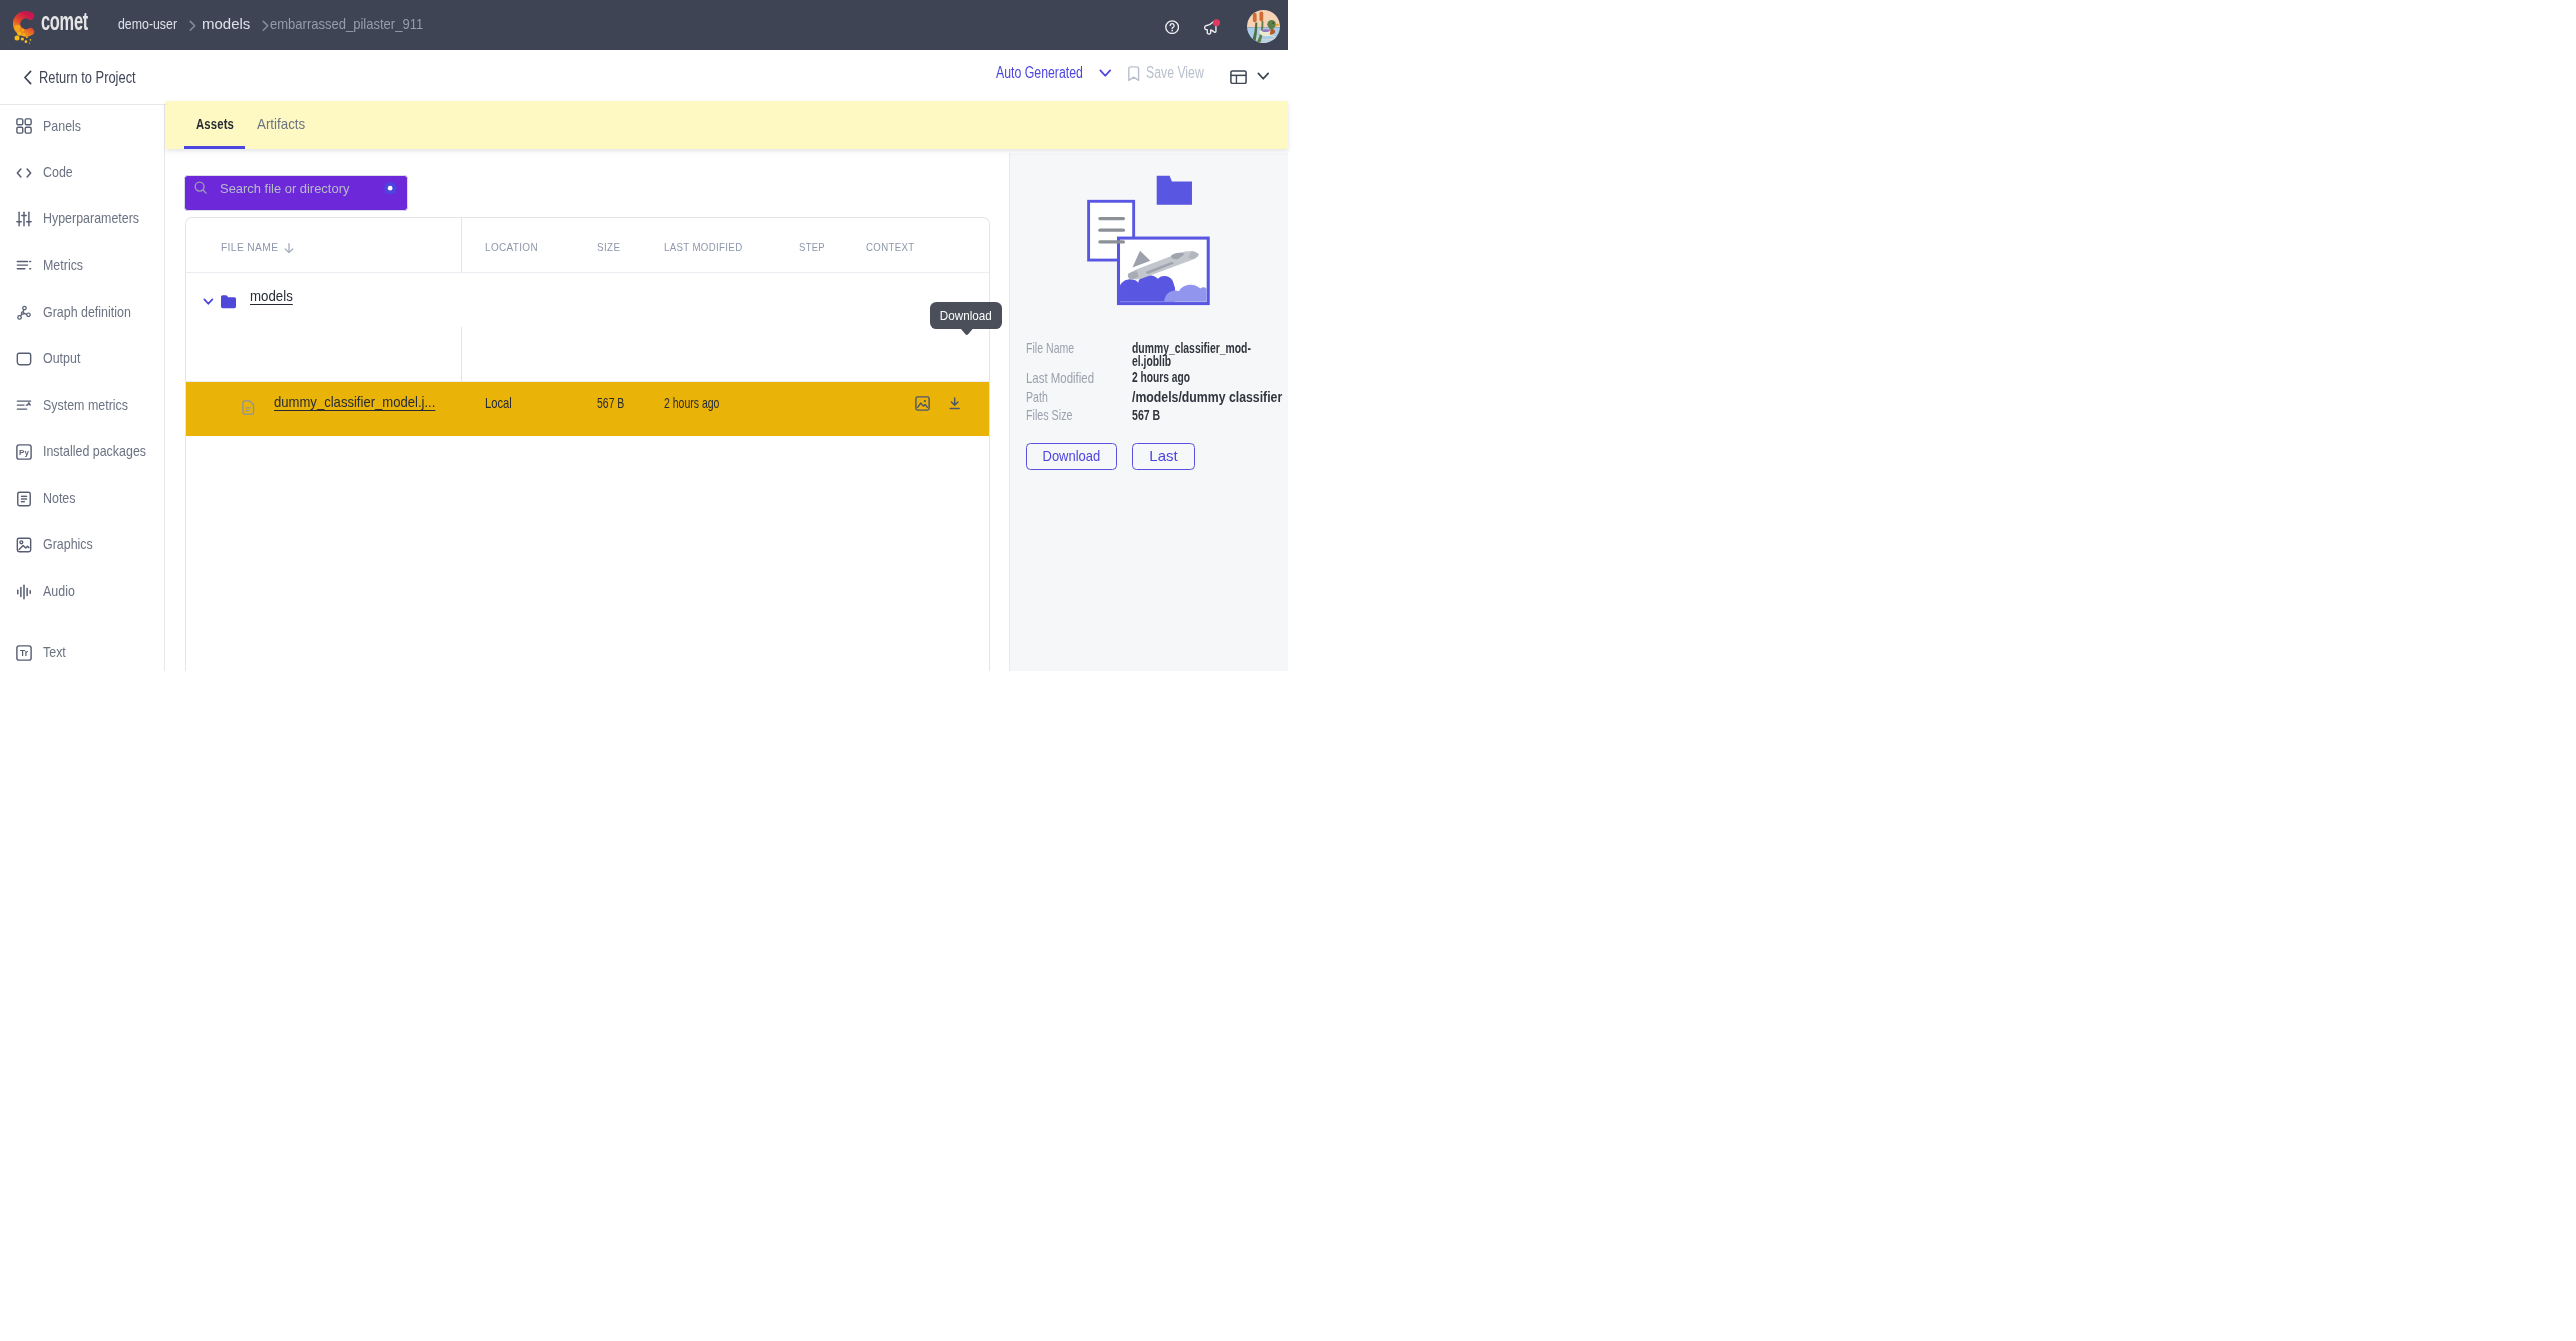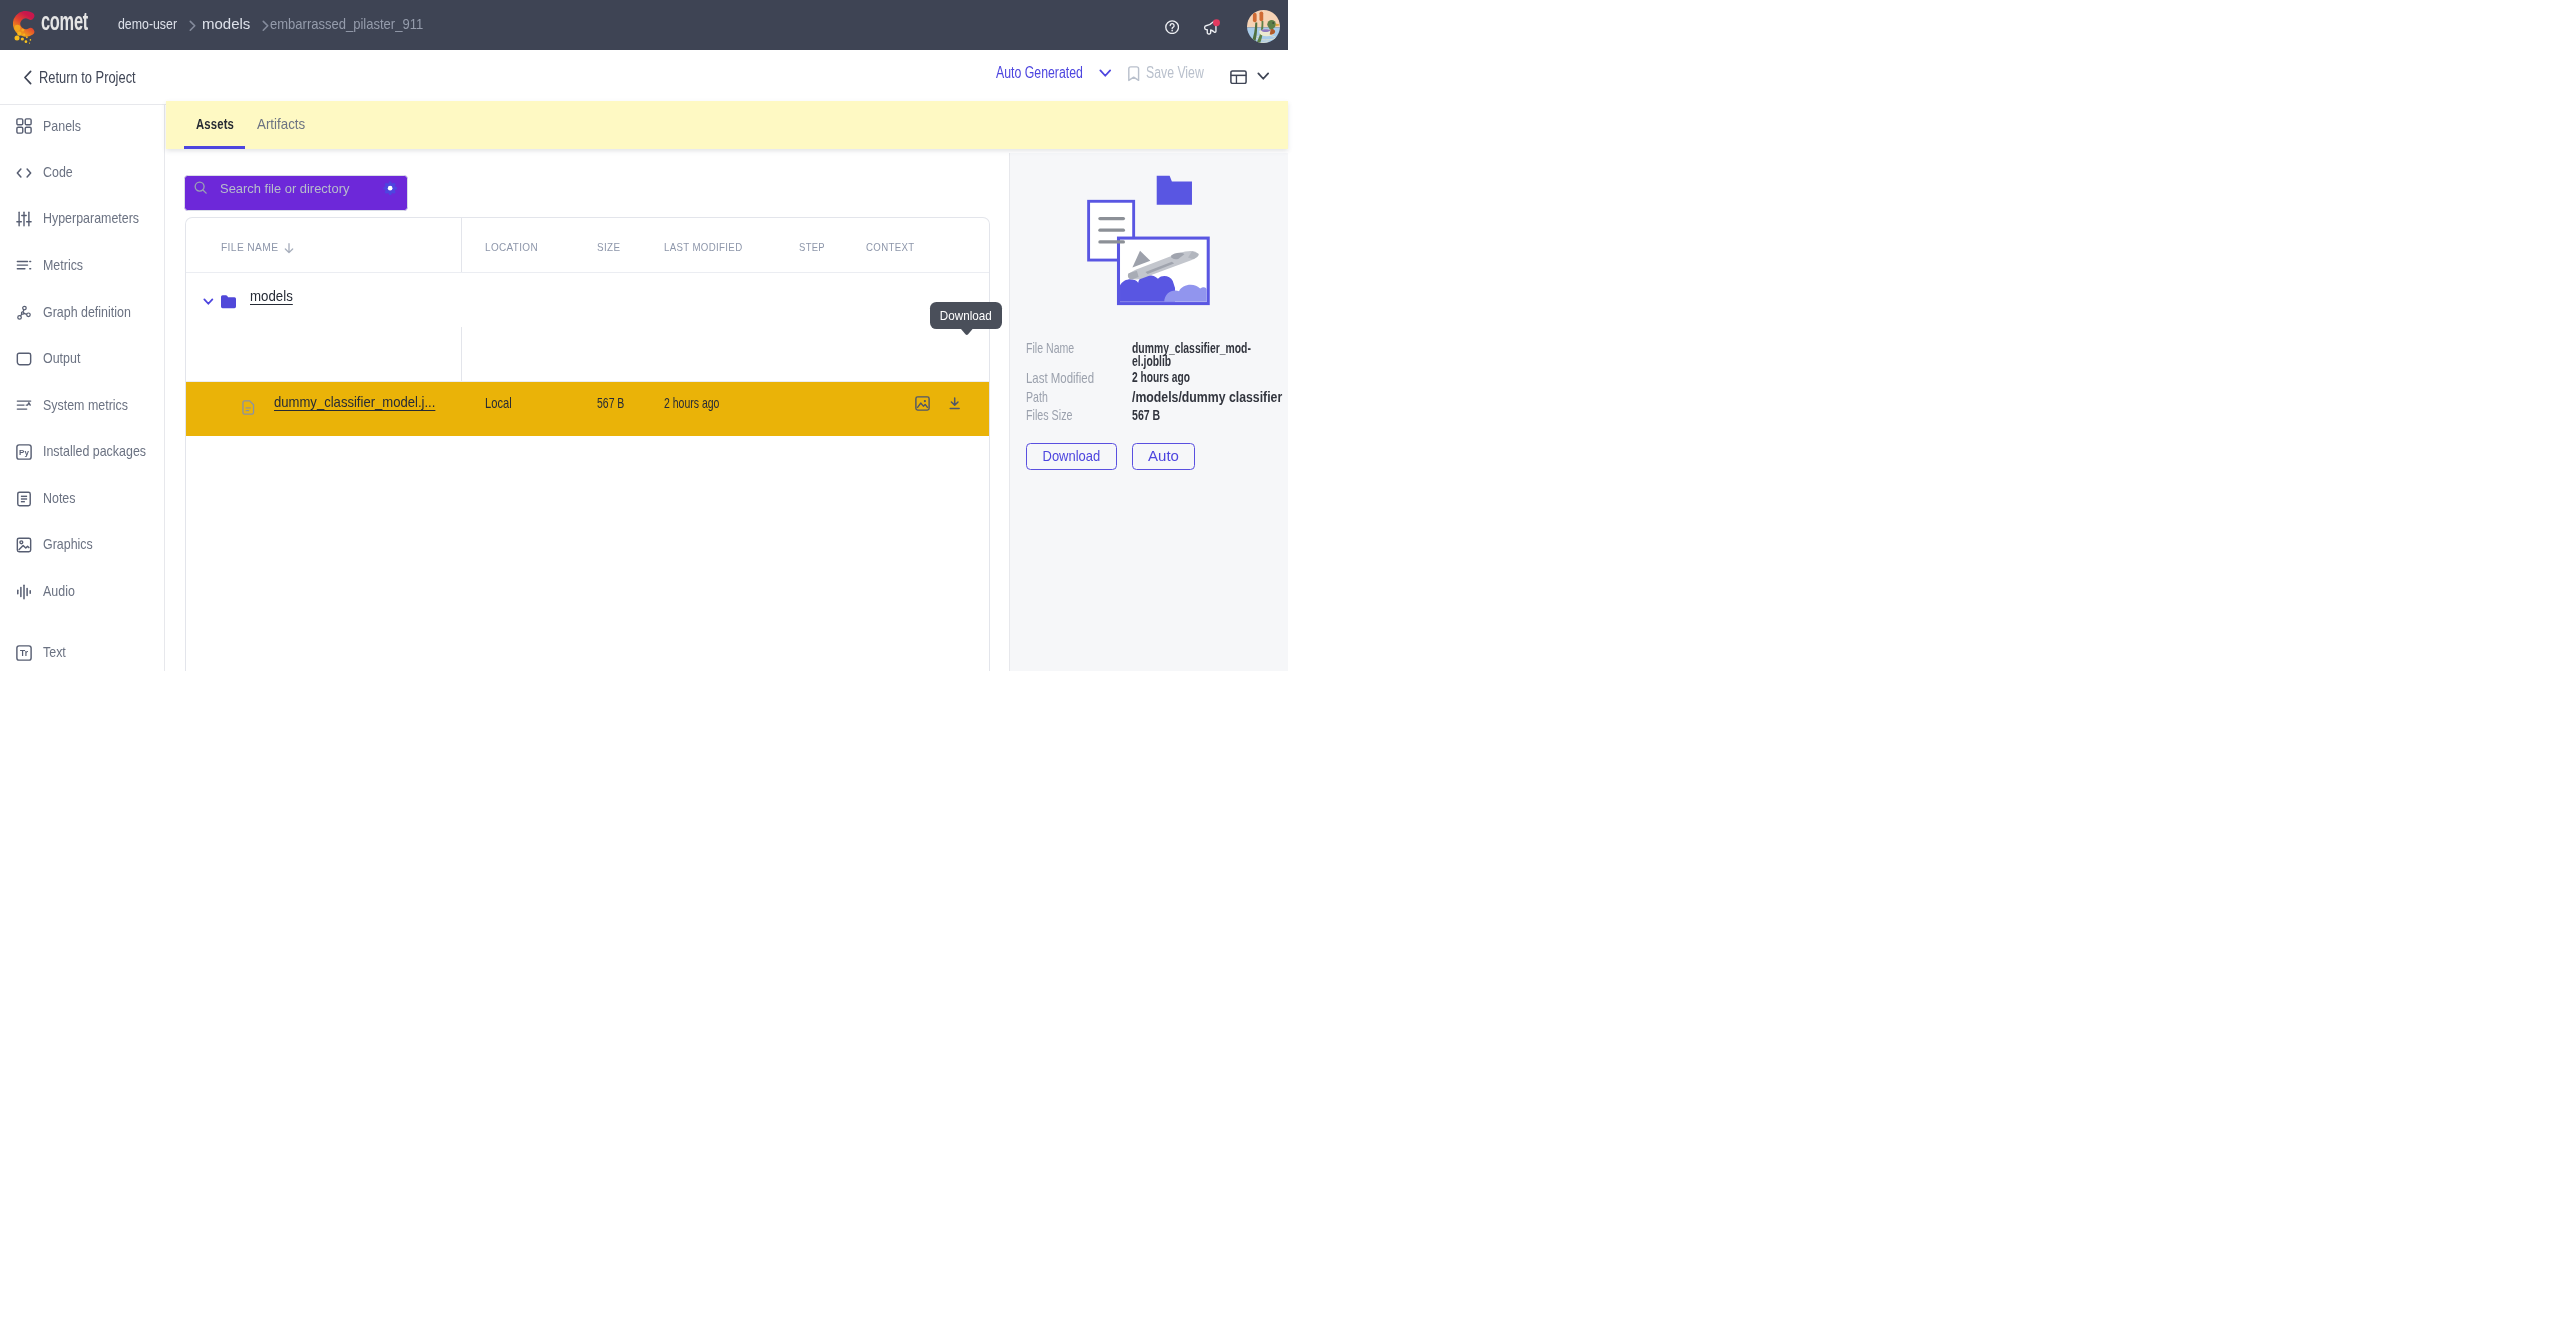--- a/index.html
+++ b/index.html
@@ -319,18 +319,18 @@
 </svg>
 <span class="rlabel sx" id="l_fn" style="transform:scaleX(0.740);top:340px">File Name</span>
 <span class="rvalue sx" id="v_fn" style="transform:scaleX(0.726);top:342px;line-height:12.5px">dummy_classifier_mod-<br>el.joblib</span>
 <span class="rlabel sx" id="l_lm" style="transform:scaleX(0.800);top:370px">Last Modified</span>
 <span class="rvalue sx" id="v_2h" style="transform:scaleX(0.717);top:369px">2 hours ago</span>
 <span class="rlabel sx" id="l_path" style="transform:scaleX(0.740);top:389px">Path</span>
 <span class="rvalue sx" id="v_path" style="transform:scaleX(0.859);top:389px">/models/dummy classifier</span>
 <span class="rlabel sx" id="l_fs" style="transform:scaleX(0.750);top:407px">Files Size</span>
 <span class="rvalue sx" id="v_567" style="transform:scaleX(0.740);top:407px">567 B</span>
 <div class="rbtn" style="left:1026px;width:91px"><span class="sxc" id="b_dl" style="transform:scaleX(0.864)">Download</span></div>
-<div class="rbtn" style="left:1132px;width:63px"><span class="sxc" id="b_vw">Auto</span></div>
+<div class="rbtn" style="left:1132px;width:63px"><span class="sxc" id="b_vw">Last</span></div>
 <div class="abs" style="left:930px;top:302px;width:72px;height:27px;background:#4a4f5a;border-radius:6.3px;color:#fff;font-size:13.4px;text-align:center;line-height:27px"><span class="sxc" id="t_tt" style="transform:scaleX(0.870)">Download</span></div>
 <svg class="abs" style="left:961px;top:329px" width="11.6" height="6.7" viewBox="0 0 13 7.5">
     <path d="M0 0 L13 0 L8 6 A2.1 2.1 0 0 1 5 6 Z" fill="#4a4f5a"></path>
   </svg>
 
 
 </body></html>

